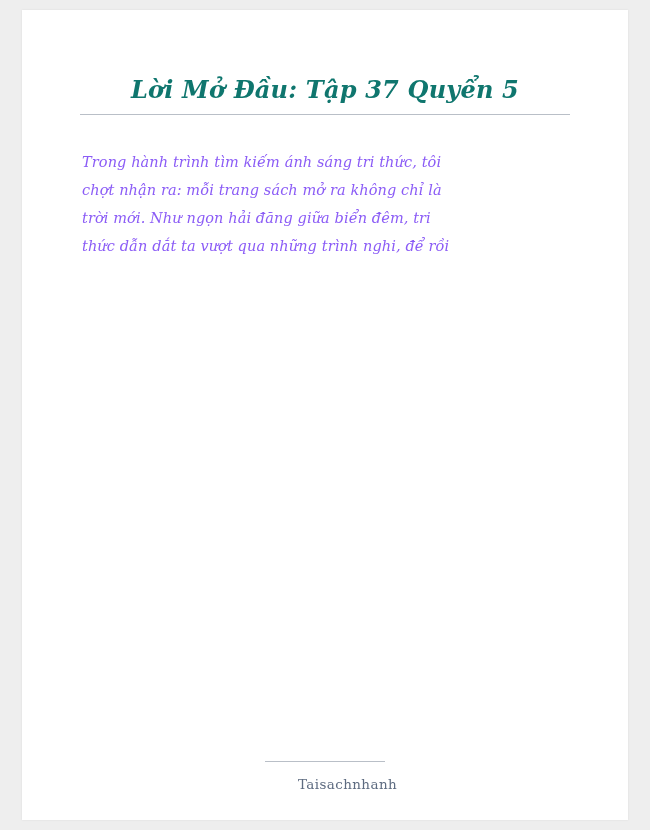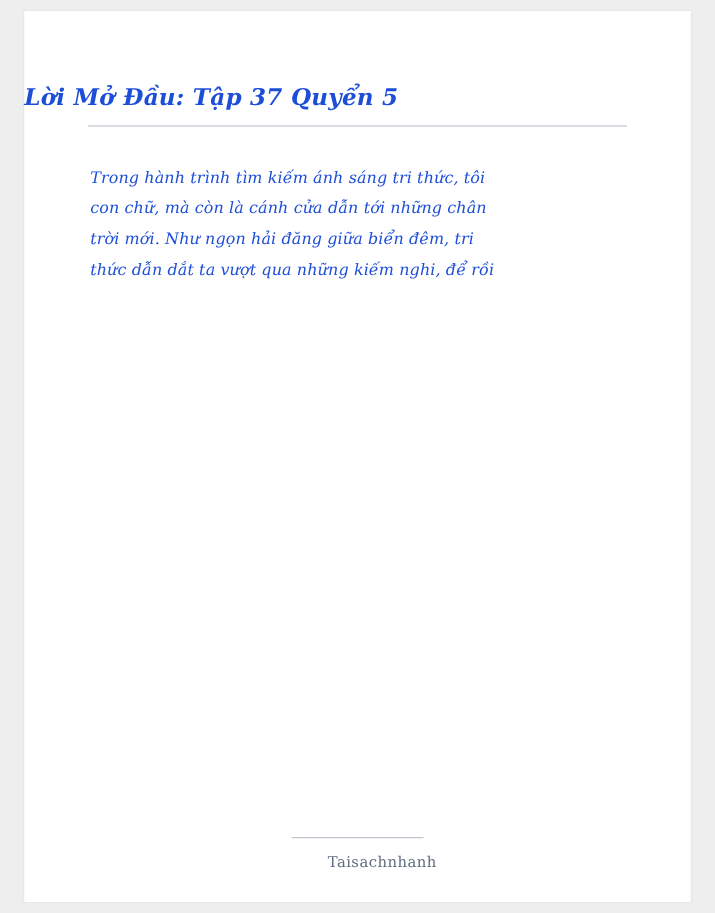--- a/index.html
+++ b/index.html
@@ -20,25 +20,26 @@
     width: 606px;
     height: 810px;
     background: #ffffff;
     box-shadow: 0 0 2px rgba(0,0,0,0.08);
   }
   .doc-title {
     position: absolute;
     left: 0;
     top: 65px;
     width: 100%;
+    text-align: center;
     font-family: "DejaVu Serif", serif;
     font-style: italic;
     font-weight: bold;
-    font-size: 21px;
-    color: #1d4ed8;
+    font-size: 24px;
+    color: #0f766e;
     letter-spacing: 0.2px;
   }
   .title-rule {
     position: absolute;
     left: 58px;
     top: 104px;
     width: 490px;
     height: 1px;
     background: #b9bfc7;
   }
@@ -46,21 +47,21 @@
     position: absolute;
     left: 60px;
     top: 138px;
     width: 400px;
   }
   .body-line {
     font-family: "DejaVu Serif", serif;
     font-style: italic;
     font-size: 14.5px;
     line-height: 28px;
-    color: #1d4ed8;
+    color: #8b5cf6;
     white-space: pre;
     letter-spacing: 0.1px;
   }
   .footer {
     position: absolute;
     left: 0;
     bottom: 28px;
     width: 100%;
     text-align: center;
   }
@@ -82,23 +83,23 @@
 <body>
 
 <div class="page">
 
   <div class="doc-title">Lời Mở Đầu: Tập 37 Quyển 5</div>
 
   <div class="title-rule"></div>
 
   <div class="body-block">
     <div class="body-line">Trong hành trình tìm kiếm ánh sáng tri thức, tôi</div>
-    <div class="body-line">con chữ, mà còn là cánh cửa dẫn tới những chân</div>
+    <div class="body-line">chợt nhận ra: mỗi trang sách mở ra không chỉ là</div>
     <div class="body-line">trời mới. Như ngọn hải đăng giữa biển đêm, tri</div>
-    <div class="body-line">thức dẫn dắt ta vượt qua những kiếm nghi, để rồi</div>
+    <div class="body-line">thức dẫn dắt ta vượt qua những trình nghi, để rồi</div>
   </div>
 
   <div class="footer">
     <div class="footer-rule"></div>
     <div class="footer-text">Taisachnhanh</div>
   </div>
 
 </div>
 
 </body></html>

